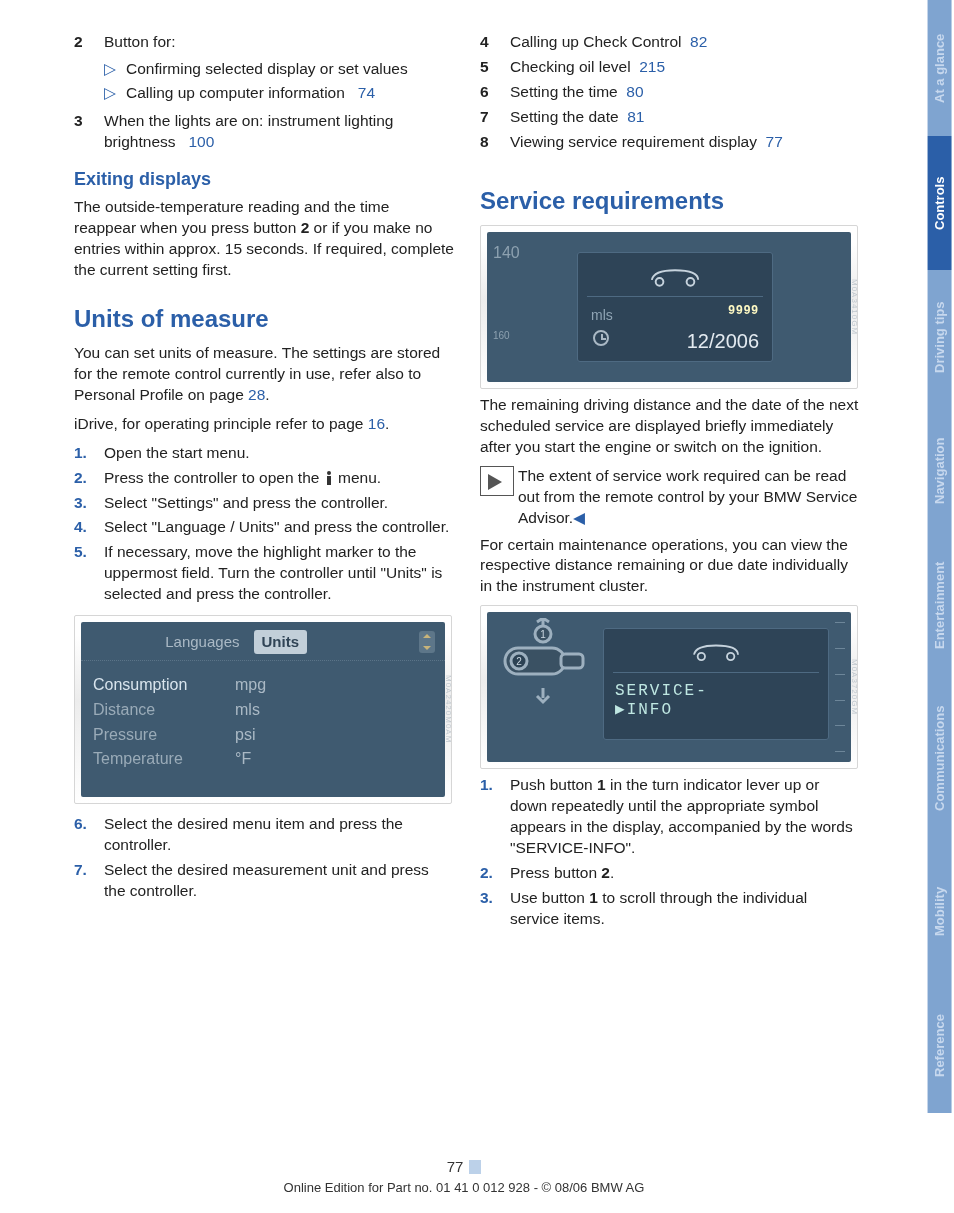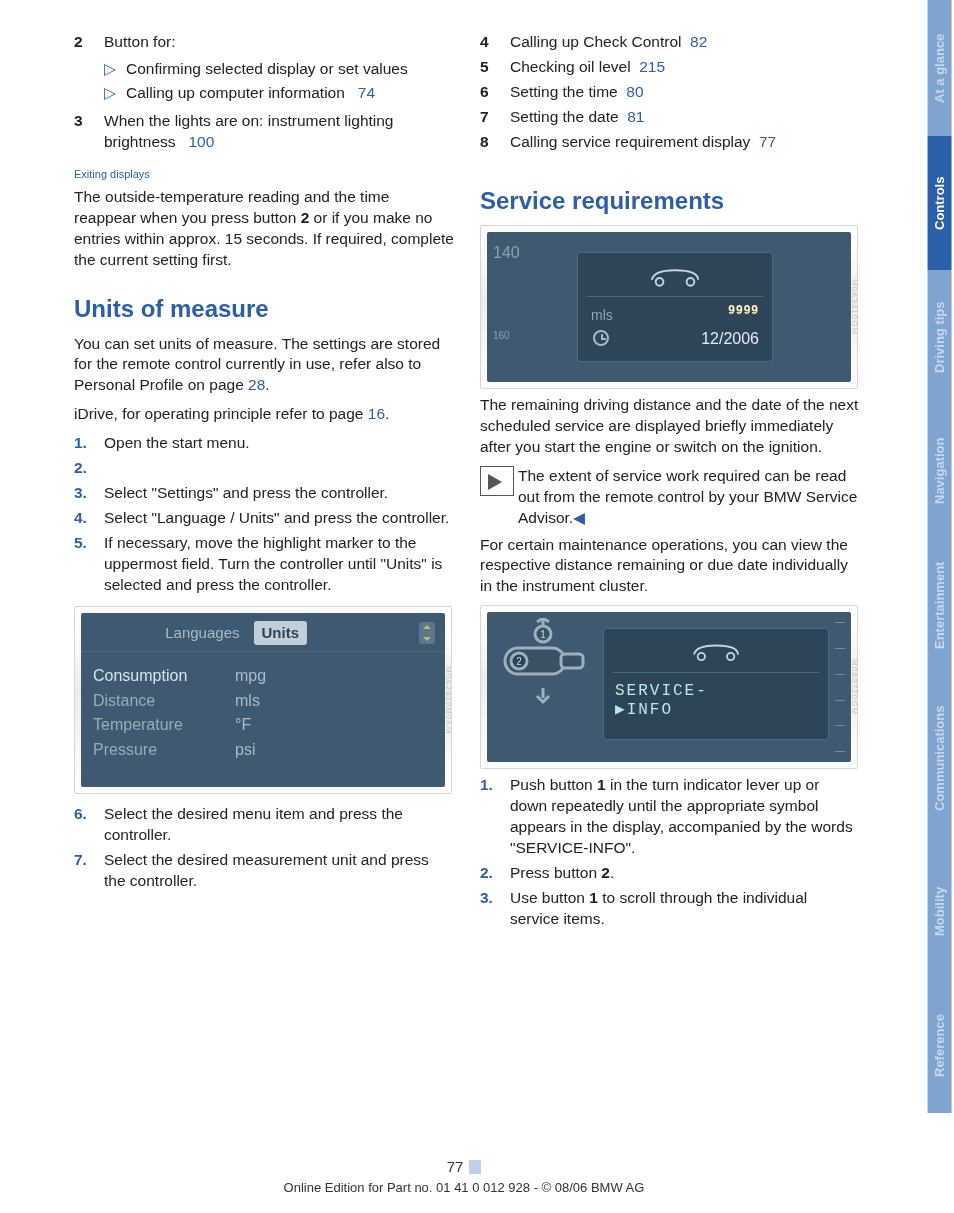--- a/index.html
+++ b/index.html
@@ -13,21 +13,21 @@
   .tab-ataglance   { height: 136px; background: #7fa4d0; }
   .tab-controls    { height: 134px; background: #2b5fa8; }
   .tab-driving     { height: 134px; background: #7fa4d0; }
   .tab-navigation  { height: 134px; background: #7fa4d0; }
   .tab-entertain   { height: 134px; background: #7fa4d0; }
   .tab-comm        { height: 172px; background: #7fa4d0; }
   .tab-mobility    { height: 134px; background: #7fa4d0; }
   .tab-reference   { height: 135px; background: #7fa4d0; }
 
   h2.sect { color: #2b5fa8; font-size: 24px; font-weight: bold; margin: 22px 0 8px 0; }
-  h3.sub  { color: #2b5fa8; font-size: 11px; font-weight: normal; margin: 14px 0 6px 0; }
+  h3.sub  { color: #2b5fa8; font-size: 18px; font-weight: bold; margin: 14px 0 6px 0; }
   p { margin: 4px 0 8px 0; }
   .link { color: #2b5fa8; text-align: center; }
   .bold { font-weight: bold; }
   .tri { color: #2b5fa8; display: inline-block; width: 14px; }
   .tri-end { color: #2b5fa8; display: inline-block; transform: scaleX(-1); }
 
   ol.numlist { list-style: none; padding-left: 0; margin: 4px 0 10px 0; }
   ol.numlist > li { display: flex; gap: 10px; margin: 4px 0; }
   ol.numlist > li > .num { min-width: 20px; font-weight: bold; }
   ol.numlist.blue > li > .num { color: #2b5fa8; }
@@ -59,21 +59,21 @@
   .svc1 .gauge-left .num160 { position: absolute; left: 0; bottom: 36px; font-size: 10px; color: #8da1b0; }
   .svc1 .gauge-left .num140 { position: absolute; left: 0; top: 6px; font-size: 16px; color: #8da1b0; }
   .svc1 .center-box { position: absolute; left: 90px; top: 20px; width: 196px; height: 110px; background: #2e4457; border-radius: 3px; box-shadow: inset 0 0 0 1px #4e6a82; }
   .svc1 .car-icon { position:absolute; left:50%; top:12px; transform:translateX(-50%); width: 58px; height: 24px; }
   .svc1 .divider { position:absolute; left:10px; right:10px; top:44px; height:1px; background:#4e6a82; }
   .svc1 .mls { position:absolute; left:14px; top:54px; font-size:14px; color:#8fa4b4; }
   .svc1 .clock { position:absolute; left:16px; top:78px; width:16px; height:16px; border:2px solid #aab9c5; border-radius:50%; }
   .svc1 .clock:before { content:''; position:absolute; left:6px; top:2px; width:2px; height:6px; background:#aab9c5; }
   .svc1 .clock:after { content:''; position:absolute; left:6px; top:6px; width:5px; height:2px; background:#aab9c5; }
   .svc1 .miles { position:absolute; right:14px; top:50px; font-size:12px; color:#fef9c3; letter-spacing:1px; font-weight: 700; }
-  .svc1 .date  { position:absolute; right:14px; top:76px; font-size:16px; color:#e4ebf1; font-weight: 500; }
+  .svc1 .date  { position:absolute; right:14px; top:76px; font-size:20px; color:#e4ebf1; font-weight: 500; }
 
   
   .svc2 .panel { height: 150px; position: relative; }
   .svc2 .lever { position:absolute; left:8px; top:6px; width: 90px; height: 90px; }
   .svc2 .info-box { position:absolute; left: 116px; top: 16px; right: 22px; height: 112px; background: #2e4457; border-radius: 3px; box-shadow: inset 0 0 0 1px #4e6a82; }
   .svc2 .car-icon2 { position:absolute; left:50%; top:12px; transform:translateX(-50%); width: 56px; height: 22px; }
   .svc2 .divider2 { position:absolute; left:10px; right:10px; top:44px; height:1px; background:#4e6a82; }
   .svc2 .svc-text { position:absolute; left:12px; top:54px; font-family: "Courier New", monospace; color: #bfe7e2; font-size: 16px; letter-spacing: 2px; line-height: 1.15; }
   .svc2 .svc-text .arrow { color:#bfe7e2; }
   .svc2 .scale { position:absolute; right: 6px; top: 10px; bottom: 10px; width: 10px; display:flex; flex-direction:column; justify-content:space-between; }
@@ -156,20 +156,21 @@
         <span>iDrive, for operating principle refer to page </span><span class="link">16</span><span>.</span>
       </p>
 
       <ol class="numlist blue">
         <li>
             <span class="num">1.</span>
             <span>Open the start menu.</span>
           </li>
         <li>
             <span class="num">2.</span>
+            <span>Press the controller to open the <span class="info-glyph"></span> menu.</span>
           </li>
         <li>
             <span class="num">3.</span>
             <span>Select "Settings" and press the controller.</span>
           </li>
         <li>
             <span class="num">4.</span>
             <span>Select "Language / Units" and press the controller.</span>
           </li>
         <li>
@@ -190,26 +191,26 @@
           <div class="units-rows">
             <div class="row hl">
               <span class="k">Consumption</span>
               <span>mpg</span>
             </div>
             <div class="row">
               <span class="k">Distance</span>
               <span>mls</span>
             </div>
             <div class="row">
+              <span class="k">Pressure</span>
+              <span>psi</span>
+            </div>
+            <div class="row">
               <span class="k">Temperature</span>
               <span>°F</span>
-            </div>
-            <div class="row">
-              <span class="k">Pressure</span>
-              <span>psi</span>
             </div>
           </div>
         </div>
         <div class="side-label">M0A2420M0AM</div>
       </div>
 
       <ol class="numlist blue" style="margin-top:10px;">
         <li>
             <span class="num">6.</span>
             <span>Select the desired menu item and press the controller.</span>
@@ -235,21 +236,21 @@
         <li>
             <span class="num">6</span>
             <div><span>Setting the time</span>&nbsp;&nbsp;<span class="link">80</span></div>
           </li>
         <li>
             <span class="num">7</span>
             <div><span>Setting the date</span>&nbsp;&nbsp;<span class="link">81</span></div>
           </li>
         <li>
             <span class="num">8</span>
-            <div><span>Calling service requirement display</span>&nbsp;&nbsp;<span class="link">77</span></div>
+            <div><span>Viewing service requirement display</span>&nbsp;&nbsp;<span class="link">77</span></div>
           </li>
       </ol>
 
       <h2 class="sect" style="margin-top:32px;">Service requirements</h2>
 
       <div class="screenshot svc1">
         <div class="panel">
           <div class="gauge-left">
             <span class="num140">140</span>
             <span class="num160">160</span>

